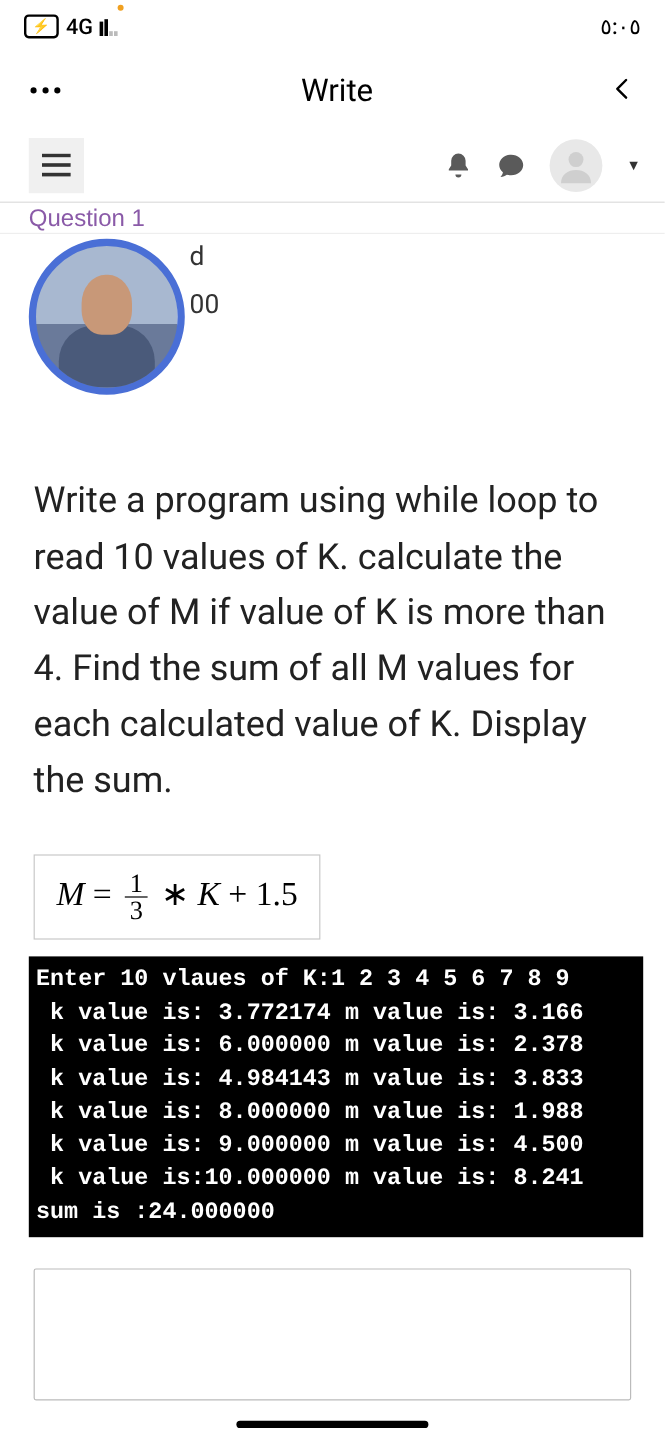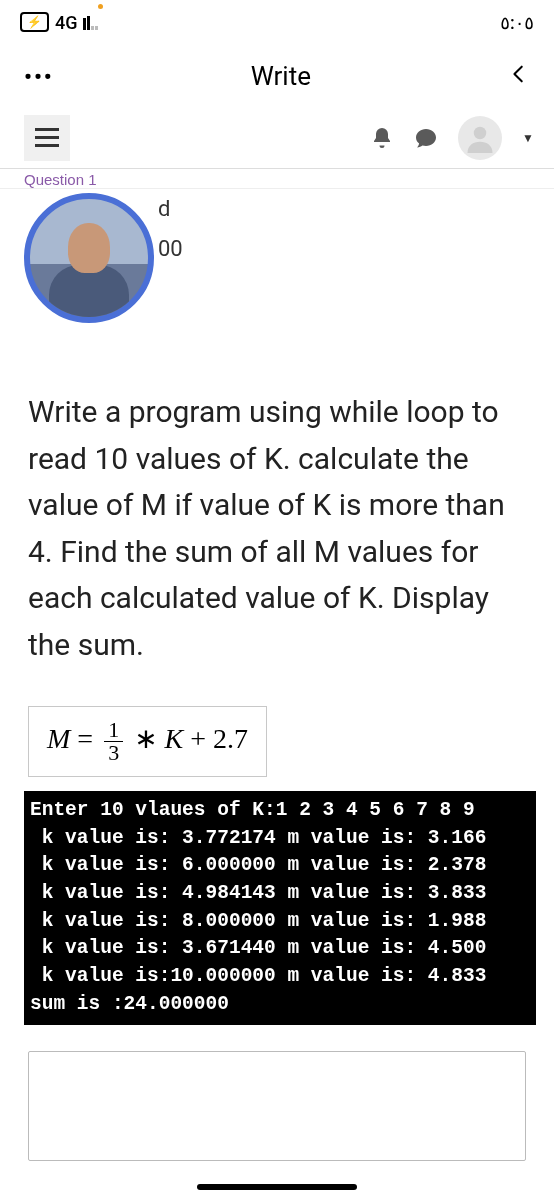--- a/index.html
+++ b/index.html
@@ -62,21 +62,21 @@
       border-radius: 50%;
       display: flex;
       align-items: center;
       justify-content: center;
     }
     .avatar-placeholder svg { width: 30px; height: 30px; fill: #cfcfcf; }
     .caret-down { font-size: 12px; color: #333; }
     .question-label {
       color: #8a5aa8;
       font-family: 'Comic Sans MS', cursive, sans-serif;
-      font-size: 15px;
+      font-size: 20px;
       padding: 2px 24px 0 24px;
       border-top: 1px solid #ddd;
       border-bottom: 1px solid #eee;
     }
     .avatar-section {
       position: relative;
       height: 150px;
       margin: 0 24px;
     }
     .partial-box {
@@ -228,30 +228,30 @@
 
 <div class="formula-box">
   <span>M</span>
   <span style="font-style:normal;">=</span>
   <span class="frac">
     <span class="num" style="font-style:normal;">1</span>
     <span class="den" style="font-style:normal;">3</span>
   </span>
   <span style="font-style:normal;">∗</span>
   <span>K</span>
-  <span style="font-style:normal;">+ 2.7</span>
+  <span style="font-style:normal;">+ 1.5</span>
 </div>
 
 <div class="terminal"><span>Enter 10 vlaues of K:1 2 3 4 5 6 7 8 9 </span>
 <span> k value is: 3.772174 m value is: 3.166</span>
 <span> k value is: 6.000000 m value is: 2.378</span>
 <span> k value is: 4.984143 m value is: 3.833</span>
 <span> k value is: 8.000000 m value is: 1.988</span>
-<span> k value is: 3.671440 m value is: 4.500</span>
-<span> k value is:10.000000 m value is: 4.833</span>
+<span> k value is: 9.000000 m value is: 4.500</span>
+<span> k value is:10.000000 m value is: 8.241</span>
 <span>sum is :24.000000</span></div>
 
 <div class="answer-box"></div>
 
 <div class="home-indicator"></div>
 
 
 
 
 </body></html>

